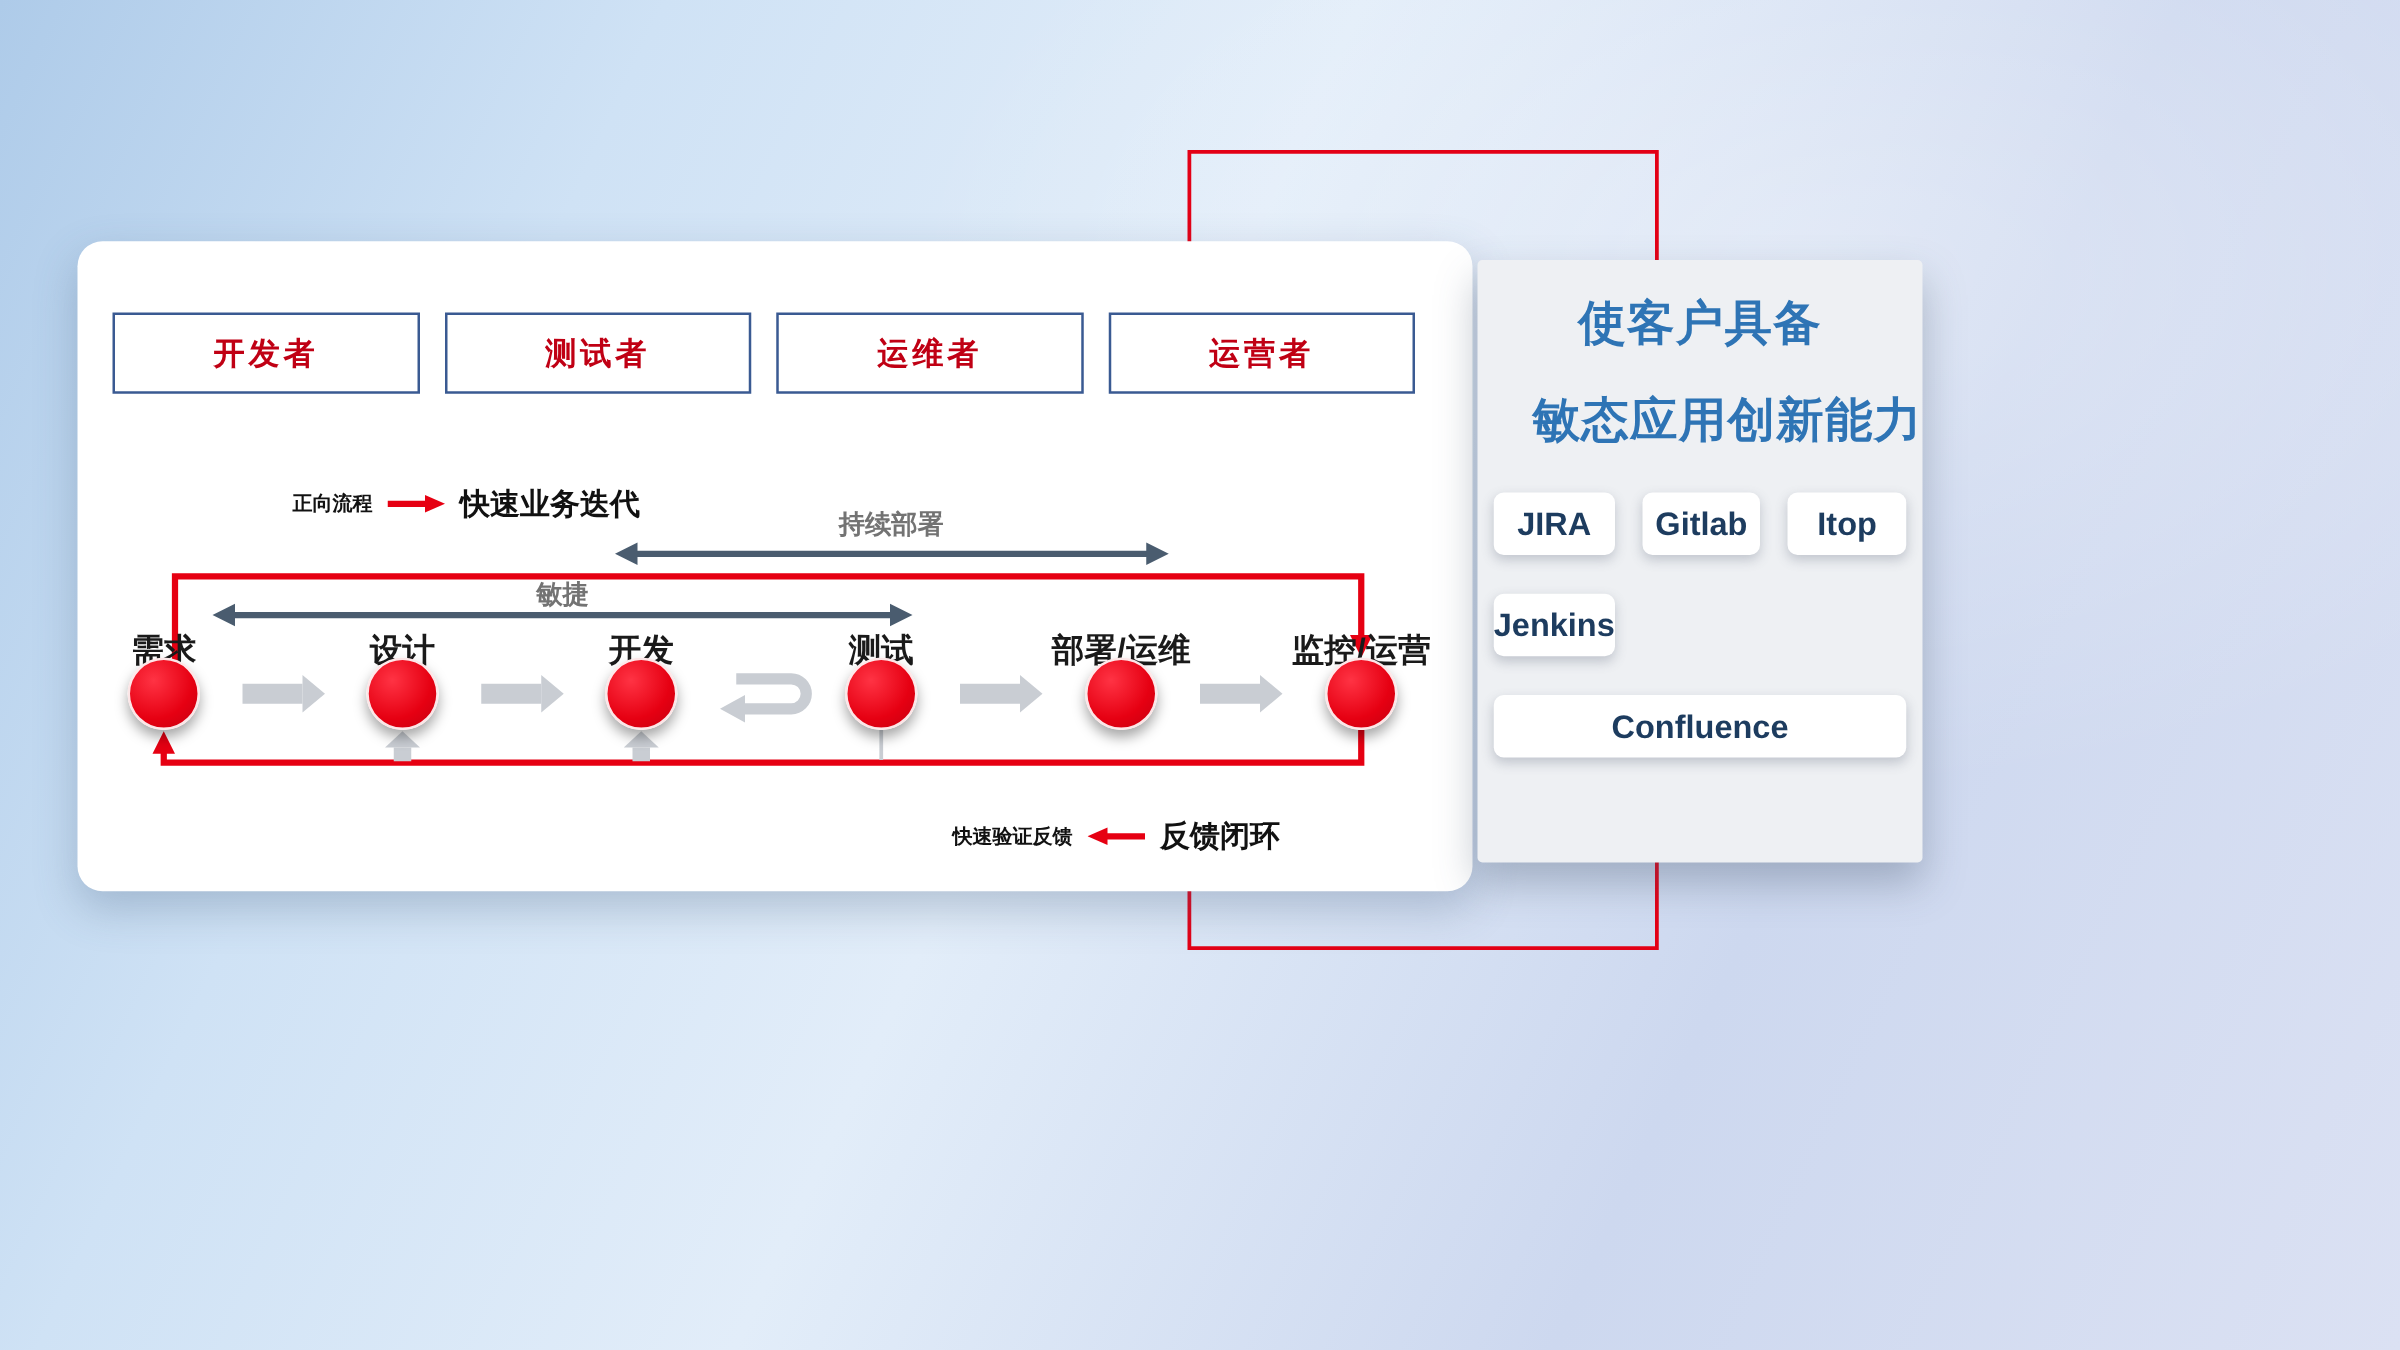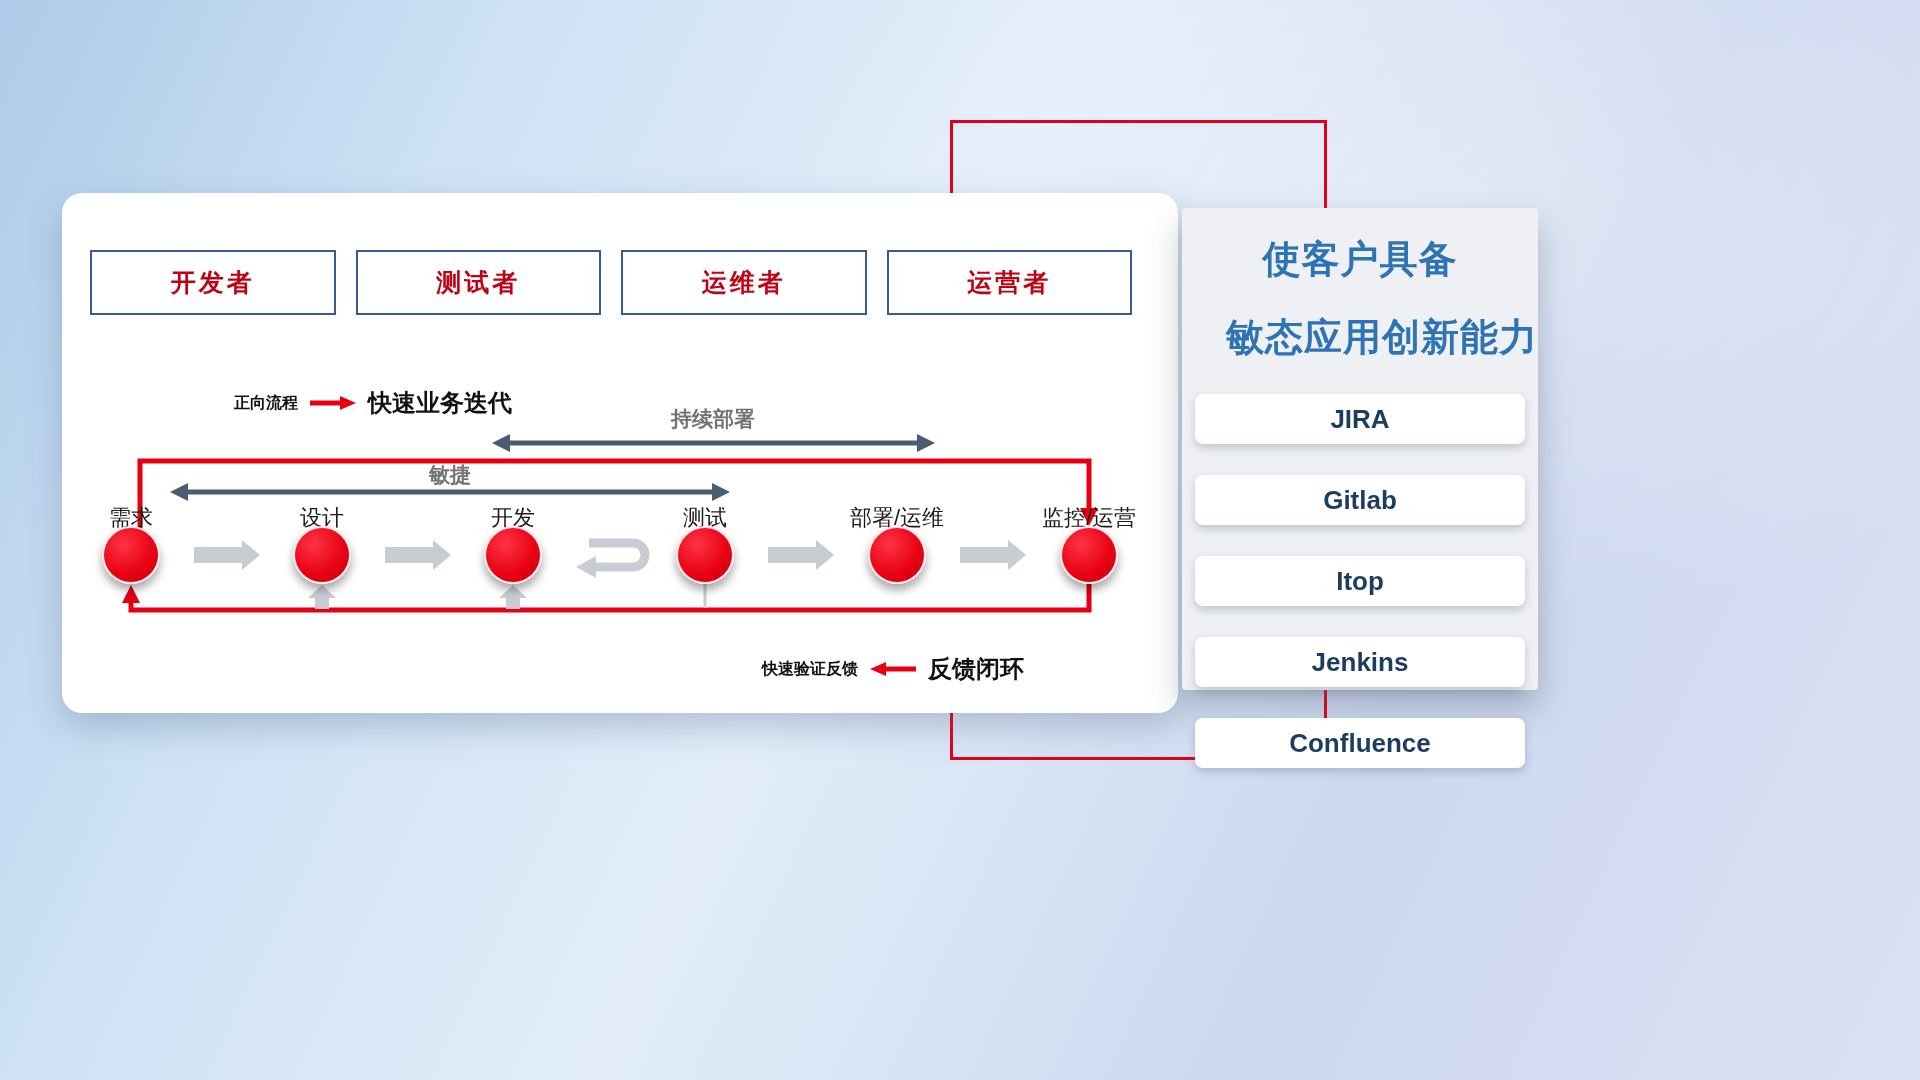--- a/index.html
+++ b/index.html
@@ -35,21 +35,21 @@
   .legend-forward{top:194px;left:172px;}
   .legend-feedback{top:460px;left:700px;}
   .legend .lg-strong{font-size:16px;font-weight:700;color:#111;}
   .legend .lg-text{font-size:24px;font-weight:600;color:#111;}
   .flow-svg{position:absolute;left:0;top:0;width:1116px;height:520px;pointer-events:none;}
   .span-label{position:absolute;text-align:center;font-size:21px;font-weight:700;color:#737373;}
   .cd-label{left:571px;top:212px;width:160px;}
   .ag-label{left:328px;top:268px;width:120px;}
   .stage-label{
     position:absolute;top:310px;width:160px;text-align:center;
-    font-size:22px;font-weight:400;color:#1a1a1a;
+    font-size:26px;font-weight:700;color:#1a1a1a;
   }
   .node{
     position:absolute;top:333px;width:58px;height:58px;border-radius:50%;box-sizing:border-box;
     background:radial-gradient(circle at 35% 30%,#ff3344,#e60012 60%,#c50010);
     border:2px solid rgba(255,255,255,.9);
     box-shadow:0 6px 10px rgba(0,0,0,.35);
   }
   
   .panel{
     position:absolute;left:1182px;top:208px;width:356px;height:482px;
@@ -57,21 +57,21 @@
     box-shadow:0 16px 32px rgba(70,85,110,.35);
   }
   .panel-title{
     position:absolute;left:0;right:0;text-align:center;
     font-size:38px;font-weight:700;color:#2e74b5;letter-spacing:1px;line-height:46px;
   }
   .panel-title.l1{top:28px;}
   .panel-title.l2{top:106px;text-align:right;}
   .tools{
     position:absolute;left:13px;right:13px;top:186px;
-    display:grid;grid-template-columns:1fr;column-gap:22px;row-gap:31px;grid-auto-rows:50px;
+    display:grid;grid-template-columns:1fr 1fr 1fr;column-gap:22px;row-gap:31px;grid-auto-rows:50px;
   }
   .tool{
     background:#fff;border-radius:8px;display:flex;align-items:center;justify-content:center;
     font-size:26px;font-weight:700;color:#1d3c5f;
     box-shadow:0 4px 9px rgba(90,100,120,.30);
   }
   .tool.wide{grid-column:1 / -1;}
 </style>
 </head>
 <body>

